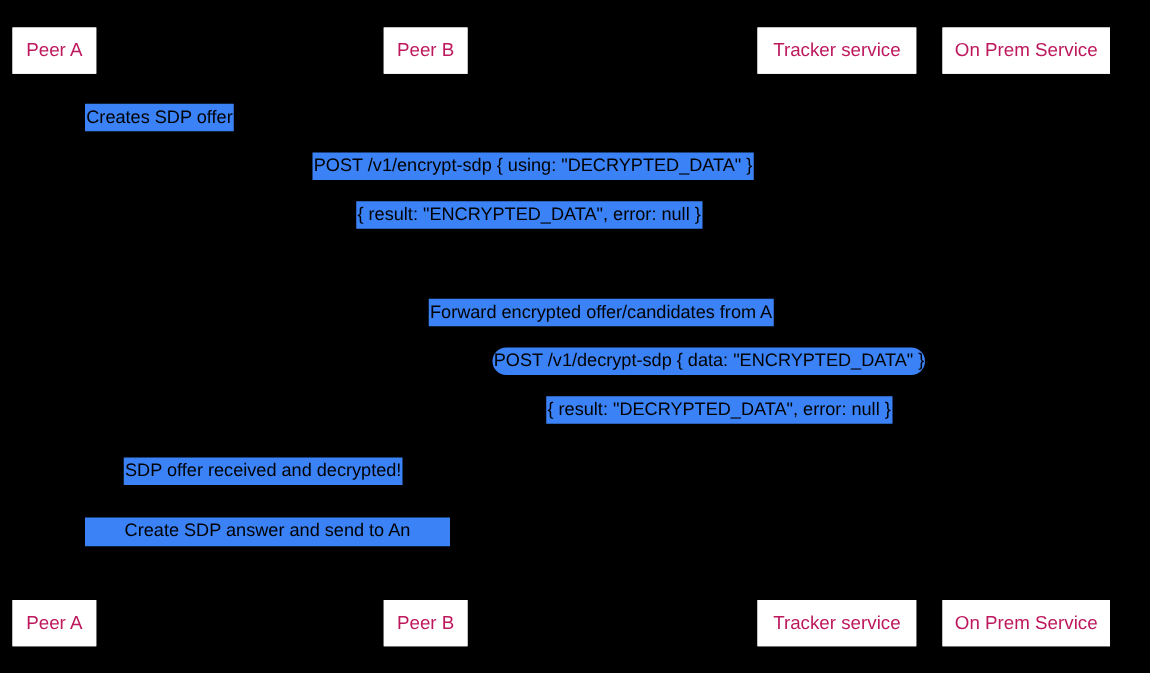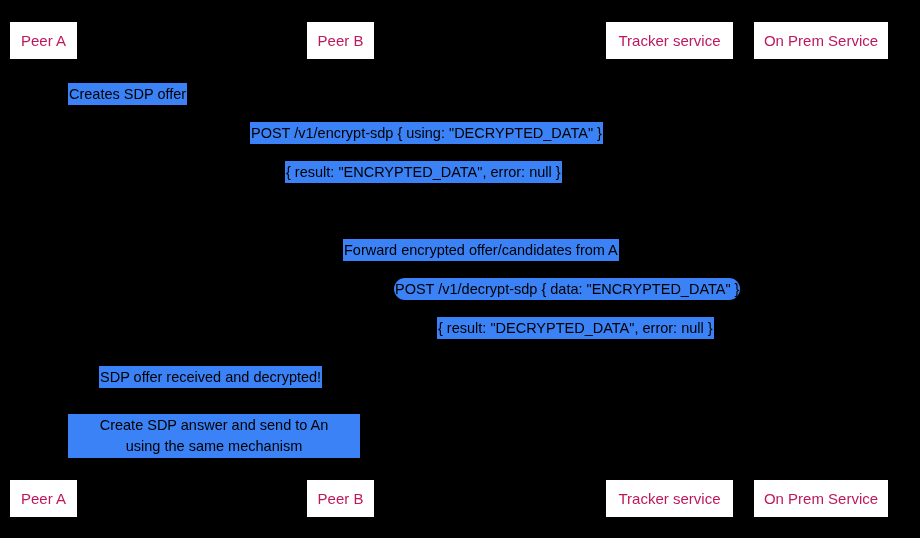--- a/index.html
+++ b/index.html
@@ -105,21 +105,20 @@
   <div class="label" style="left:343px; top:239px;">Forward encrypted offer/candidates from A</div>
 
   <div class="label" style="left:394px; top:278px;border-radius:11px;">POST /v1/decrypt-sdp { data: "ENCRYPTED_DATA" }</div>
 
   <div class="label" style="left:437px; top:317px;">{ result: "DECRYPTED_DATA", error: null }</div>
 
   <div class="label" style="left:72px; top:366px;margin-left:27px;">SDP offer received and decrypted!</div>
 
   <div class="label multiline" style="left:68px; top:414px; width:292px;">
     <span>Create SDP answer and send to An</span><br>
-    <span>using the same mechanism</span>
   </div>
 
   <div class="participant" style="left:10px; top:480px; width:67px; height:37px;">
     <span>Peer A</span>
   </div>
   <div class="participant" style="left:307px; top:480px; width:67px; height:37px;">
     <span>Peer B</span>
   </div>
   <div class="participant" style="left:606px; top:480px; width:127px; height:37px;">
     <span>Tracker service</span>

